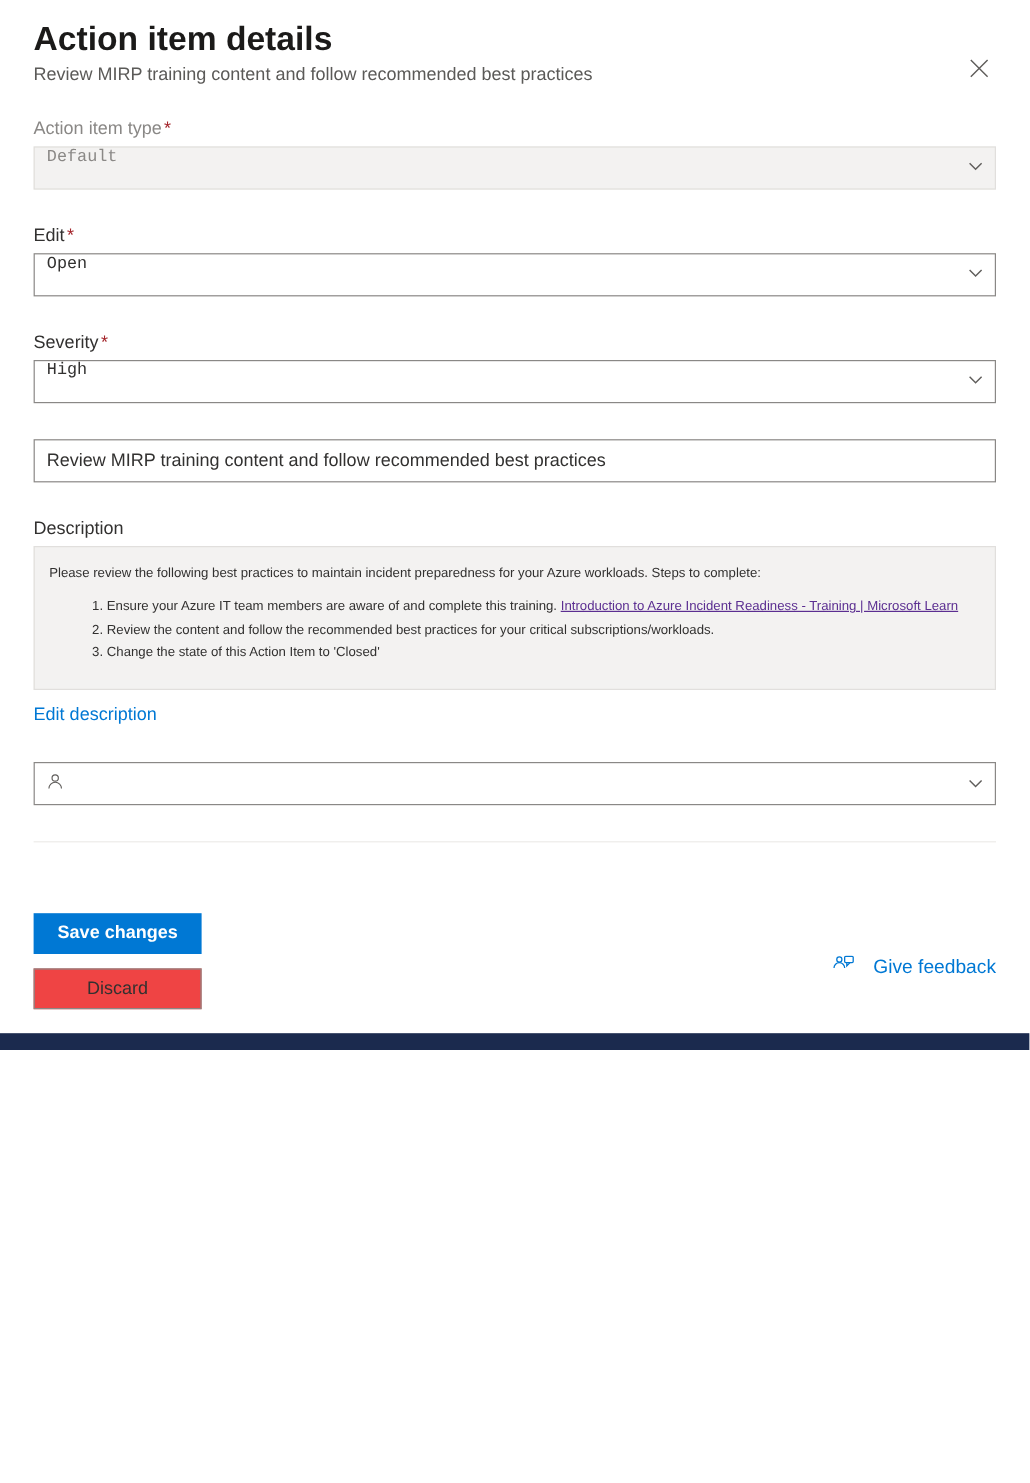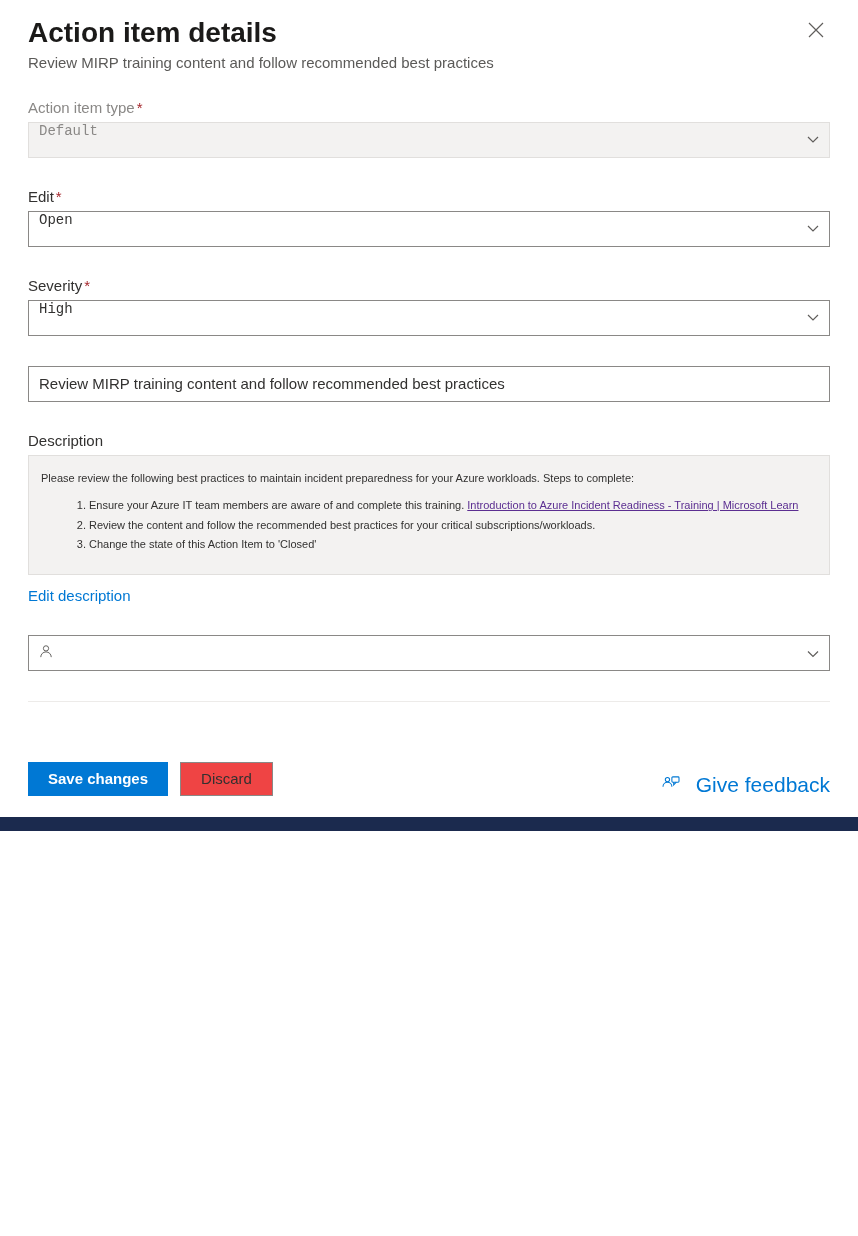--- a/index.html
+++ b/index.html
@@ -10,21 +10,21 @@
     color: #323130;
     width: 858px;
   }
   .panel {
     padding: 16px 28px 0 28px;
     position: relative;
   }
   .header-row {
     display: flex;
     justify-content: space-between;
-    align-items: flex-start;
+    align-items: center;
     gap: 12px;
   }
   .page-title {
     font-size: 28px;
     font-weight: 600;
     margin: 0;
     line-height: 1.2;
     color: #1b1a19;
   }
   .subtitle {
@@ -128,21 +128,21 @@
   }
   .footer {
     border-top: 1px solid #ffffff;
     padding: 18px 28px 20px 28px;
     display: flex;
     justify-content: space-between;
     align-items: center;
     background: #ffffff;
     margin-top: 40px;
   }
-  .footer-left { display: flex; gap: 12px; }
+  .footer-left { display: flex; gap: 12px; flex-direction: column; }
   .btn-primary {
     background: #0078d4;
     color: #ffffff;
     border: none;
     padding: 0 20px;
     height: 34px;
     font-size: 15px;
     font-family: inherit;
     cursor: pointer;
     font-weight: 600;
@@ -152,21 +152,21 @@
     color: #323130;
     border: 1px solid #8a8886;
     padding: 0 20px;
     height: 34px;
     font-size: 15px;
     font-family: inherit;
     cursor: pointer;
   }
   .feedback-link {
     color: #0078d4;
-    font-size: 21px;
+    font-size: 16px;
     text-decoration: none;
     display: flex;
     align-items: center;
     gap: 16px;
     cursor: pointer;
     margin-top: 12px;
   }
   .bottom-band {
     height: 14px;
     background: #1b2a4e;

